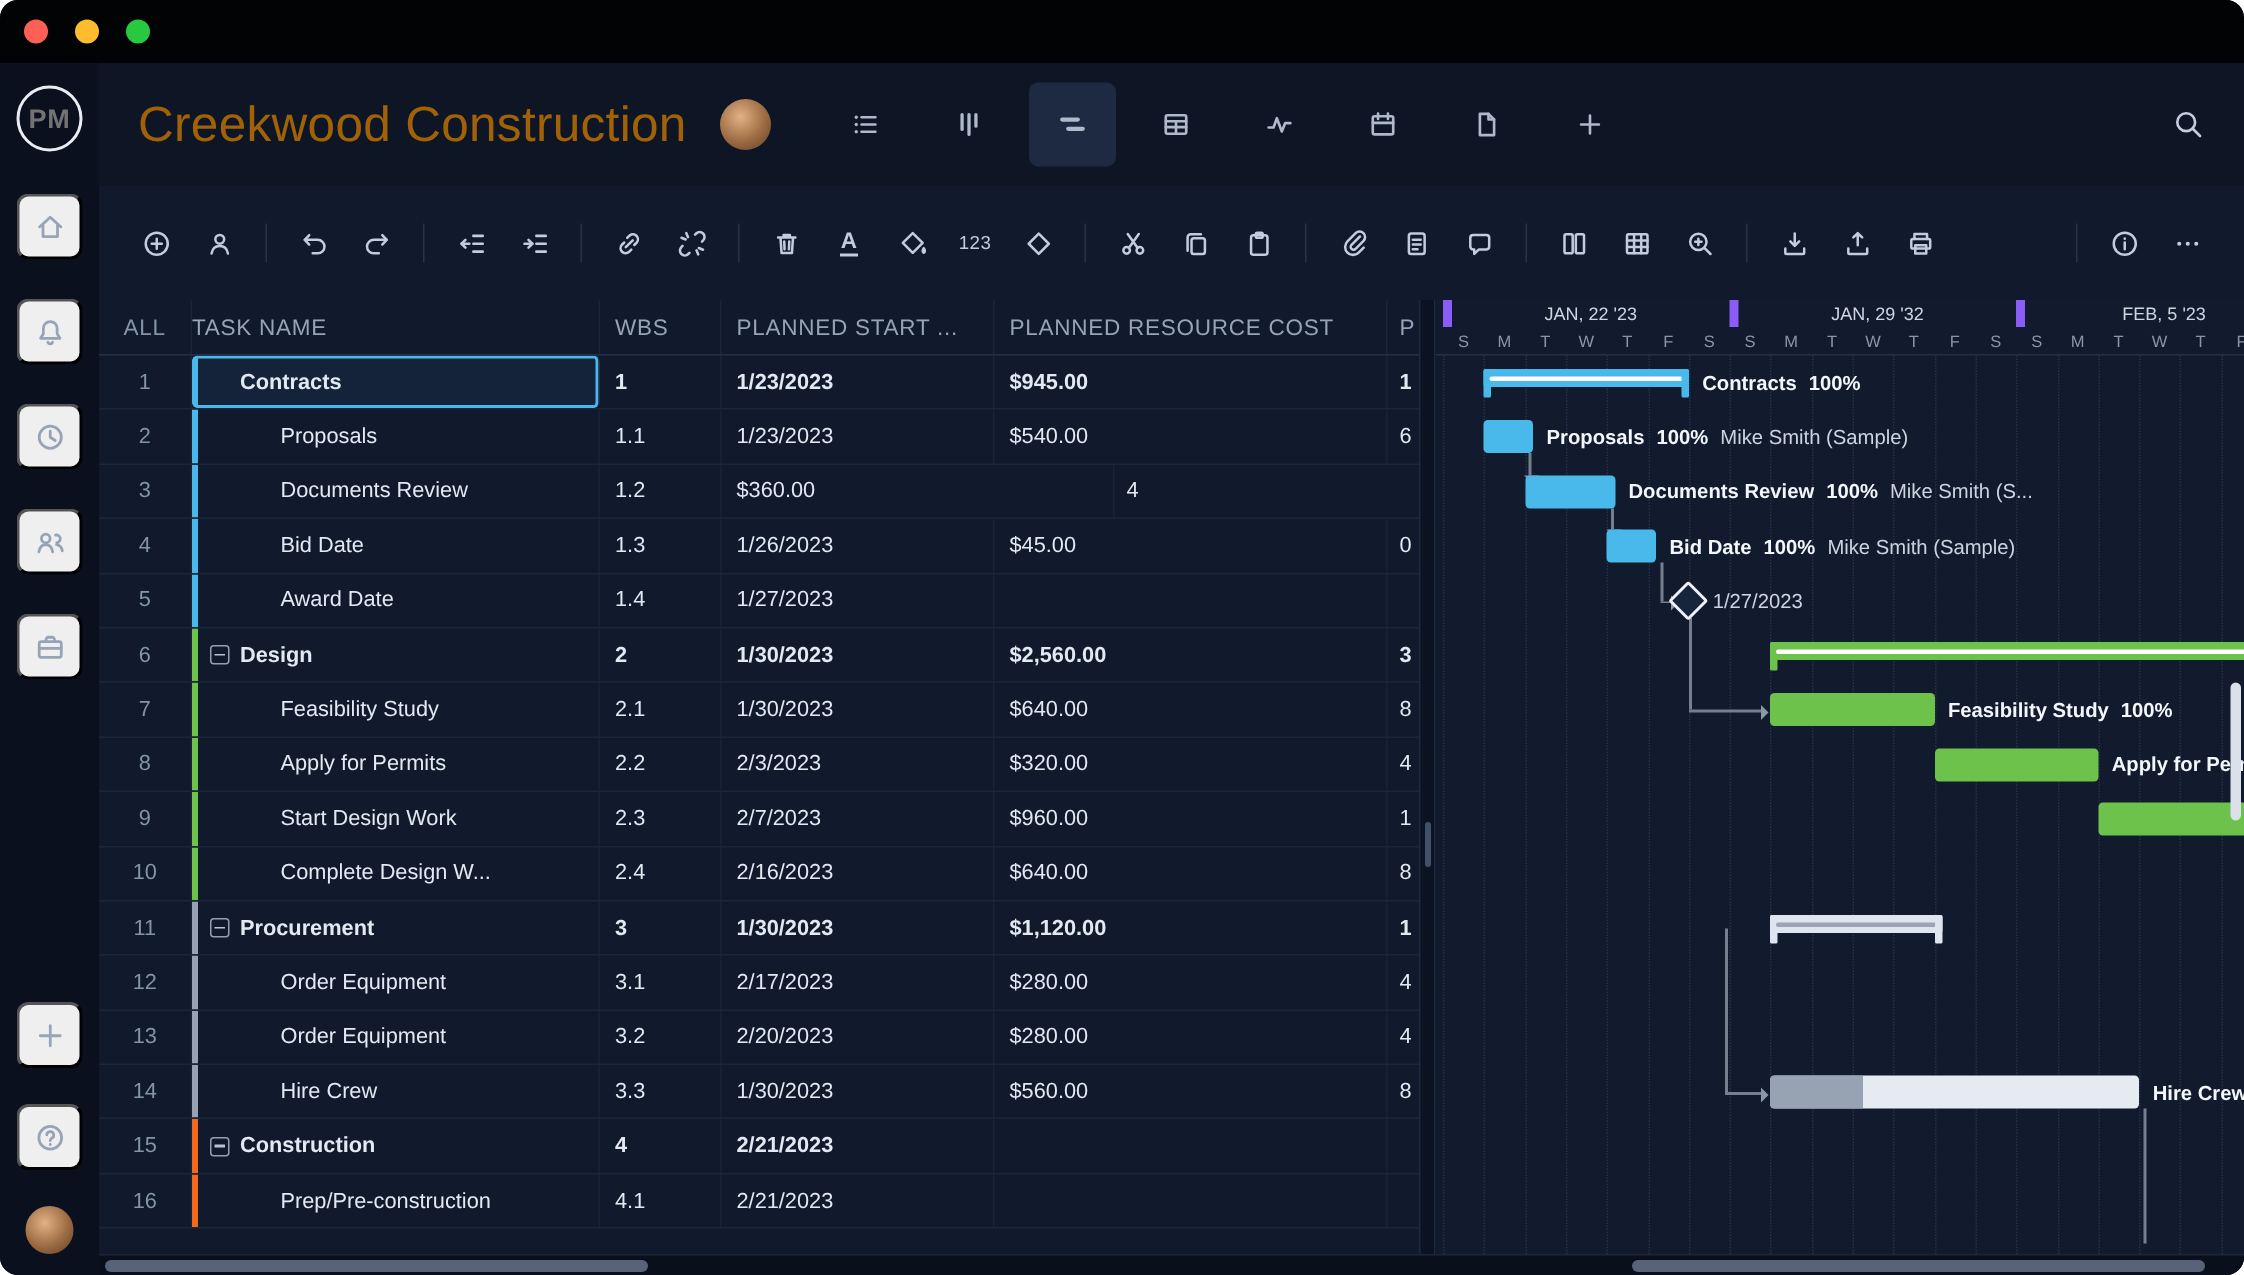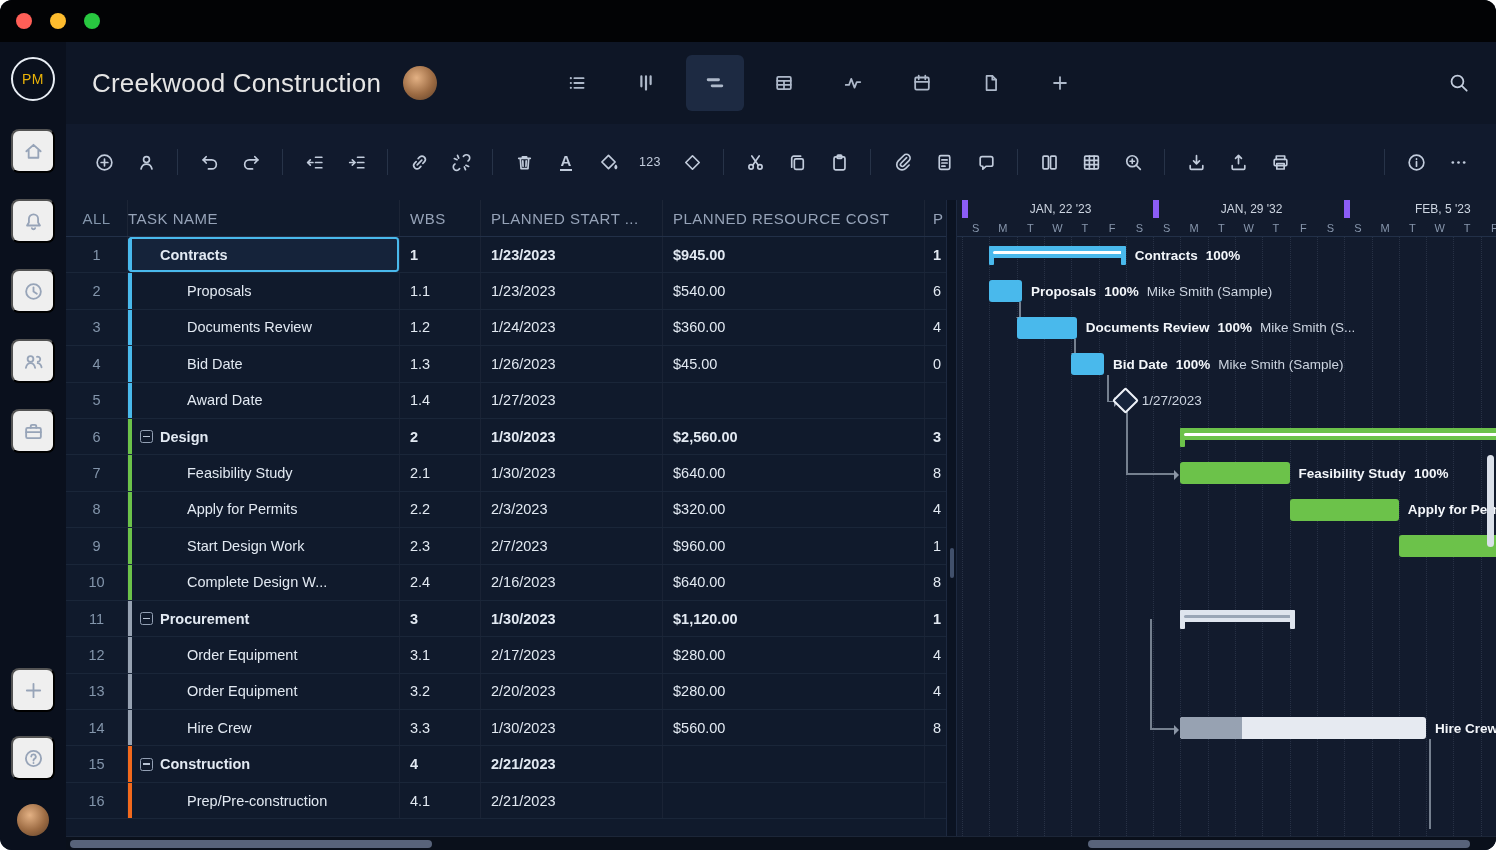--- a/index.html
+++ b/index.html
@@ -4,31 +4,31 @@
 <style>
 *{margin:0;padding:0;box-sizing:border-box}
 html,body{background:#fff}
 body{font-family:"Liberation Sans",sans-serif}
 .window{position:relative;width:1496px;height:850px;background:#0e1626;border-radius:12px;overflow:hidden}
 .titlebar{position:absolute;top:0;left:0;right:0;height:42px;background:#020305}
 .tl{position:absolute;top:13px;width:16px;height:16px;border-radius:50%}
 .tl.red{left:16px;background:#ff5f57}.tl.yellow{left:50px;background:#febc2e}.tl.green{left:84px;background:#28c840}
 
 .sidebar{position:absolute;top:42px;left:0;bottom:0;width:66px;background:#0a101d;display:flex;flex-direction:column;align-items:center;z-index:5}
-.logo{margin-top:15px;width:44px;height:44px;border:2.5px solid #e8edf4;border-radius:50%;color:#eab308;font-weight:400;font-size:14px;display:flex;align-items:center;justify-content:center;letter-spacing:.5px;flex:none}
+.logo{margin-top:15px;width:44px;height:44px;border:2.5px solid #e8edf4;border-radius:50%;color:#737373;font-weight:700;font-size:18px;display:flex;align-items:center;justify-content:center;letter-spacing:.5px;flex:none}
 .side-icons{display:flex;flex-direction:column;gap:26px;margin-top:28px}
 .side-btn{width:44px;height:44px;display:flex;align-items:center;justify-content:center;color:#97a4b8;border-radius:8px}
 .side-btn svg{width:23px;height:23px}
 .side-bottom{margin-top:auto;margin-bottom:14px;display:flex;flex-direction:column;gap:24px;align-items:center}
 .avatar{border-radius:50%;background:radial-gradient(circle at 40% 35%,#e3b184,#9c6b43 55%,#5d3f28)}
 .avatar.small{width:32px;height:32px}
 .avatar.mid{width:34px;height:34px;margin-left:22px;flex:none}
 
 .appheader{position:absolute;top:42px;left:66px;right:0;height:82px;background:#0e1626;display:flex;align-items:center}
-.appheader h1{font-size:26px;font-weight:400;color:#e5e5e5;margin-left:26px;letter-spacing:.2px;white-space:nowrap}
+.appheader h1{font-size:33px;font-weight:400;color:#a16207;margin-left:26px;letter-spacing:.2px;white-space:nowrap}
 .tabs{position:absolute;left:482px;top:13px;display:flex;gap:11px}
 .tab{width:58px;height:56px;border-radius:6px;display:flex;align-items:center;justify-content:center;color:#aeb9ca;background:none;border:none}
 .tab.active{background:#1d2a42}
 .tab svg{width:22px;height:22px}
 .search-btn{position:absolute;right:22px;top:26px;width:30px;height:30px;color:#c3cddd;background:none;border:none;display:flex;align-items:center;justify-content:center}
 .search-btn svg{width:22px;height:22px}
 
 .toolbar{position:absolute;top:124px;left:66px;right:0;height:76px;background:#111a2d;display:flex;align-items:center;padding:0 20px}
 .tool-group{display:flex;align-items:center;gap:6px}
 .tool-btn{width:36px;height:36px;display:flex;align-items:center;justify-content:center;color:#c2ccdc;border-radius:6px;background:none;border:none}
@@ -524,21 +524,20 @@
           </div>
           <div class="trow">
             <div class="td c-num">3</div>
             <div class="td c-name">
               <span class="strip blue"></span>
               <span class="nm child">
                 <span>Documents Review</span>
               </span>
             </div>
             <div class="td c-wbs">1.2</div>
-            <div class="td c-start">1/24/2023</div>
             <div class="td c-cost">$360.00</div>
             <div class="td c-p">4</div>
           </div>
           <div class="trow">
             <div class="td c-num">4</div>
             <div class="td c-name">
               <span class="strip blue"></span>
               <span class="nm child">
                 <span>Bid Date</span>
               </span>

